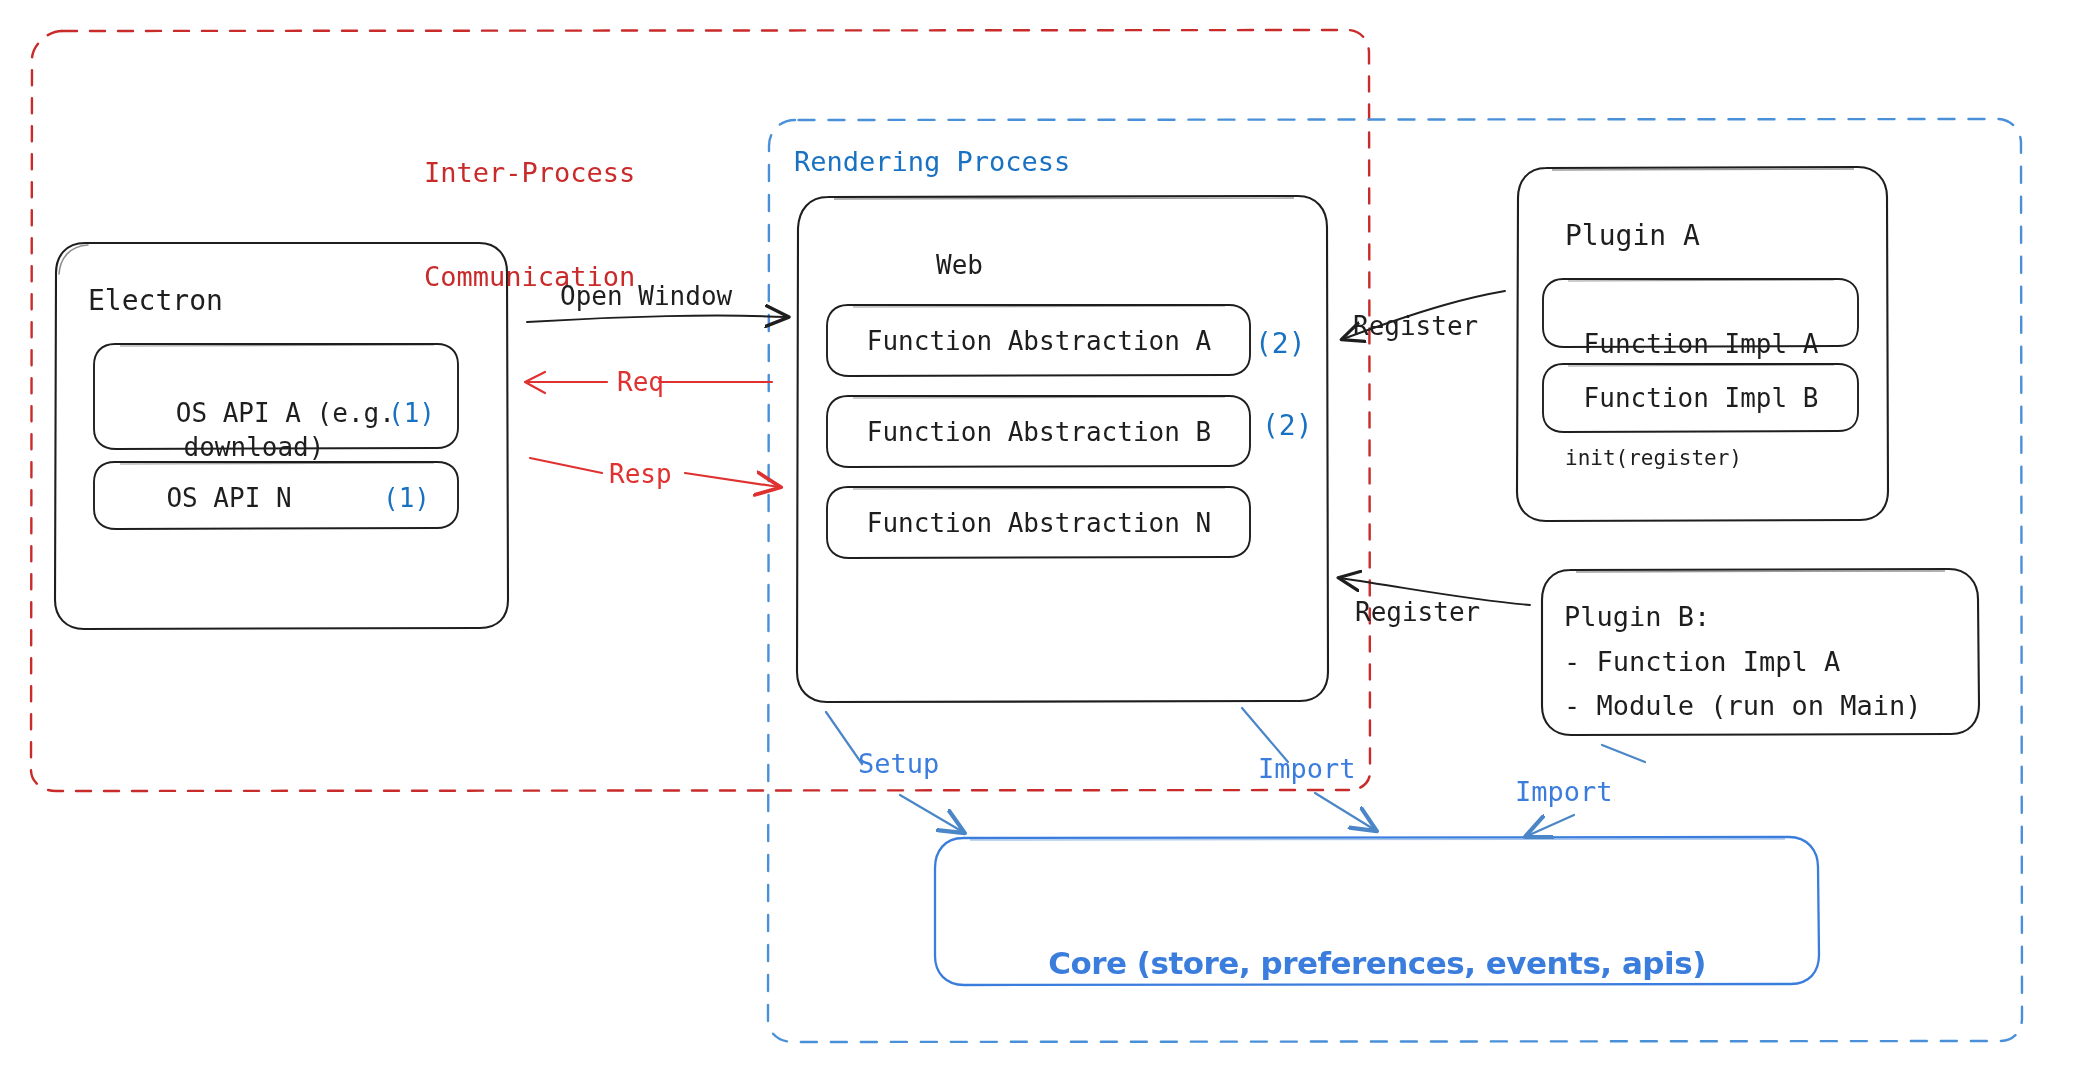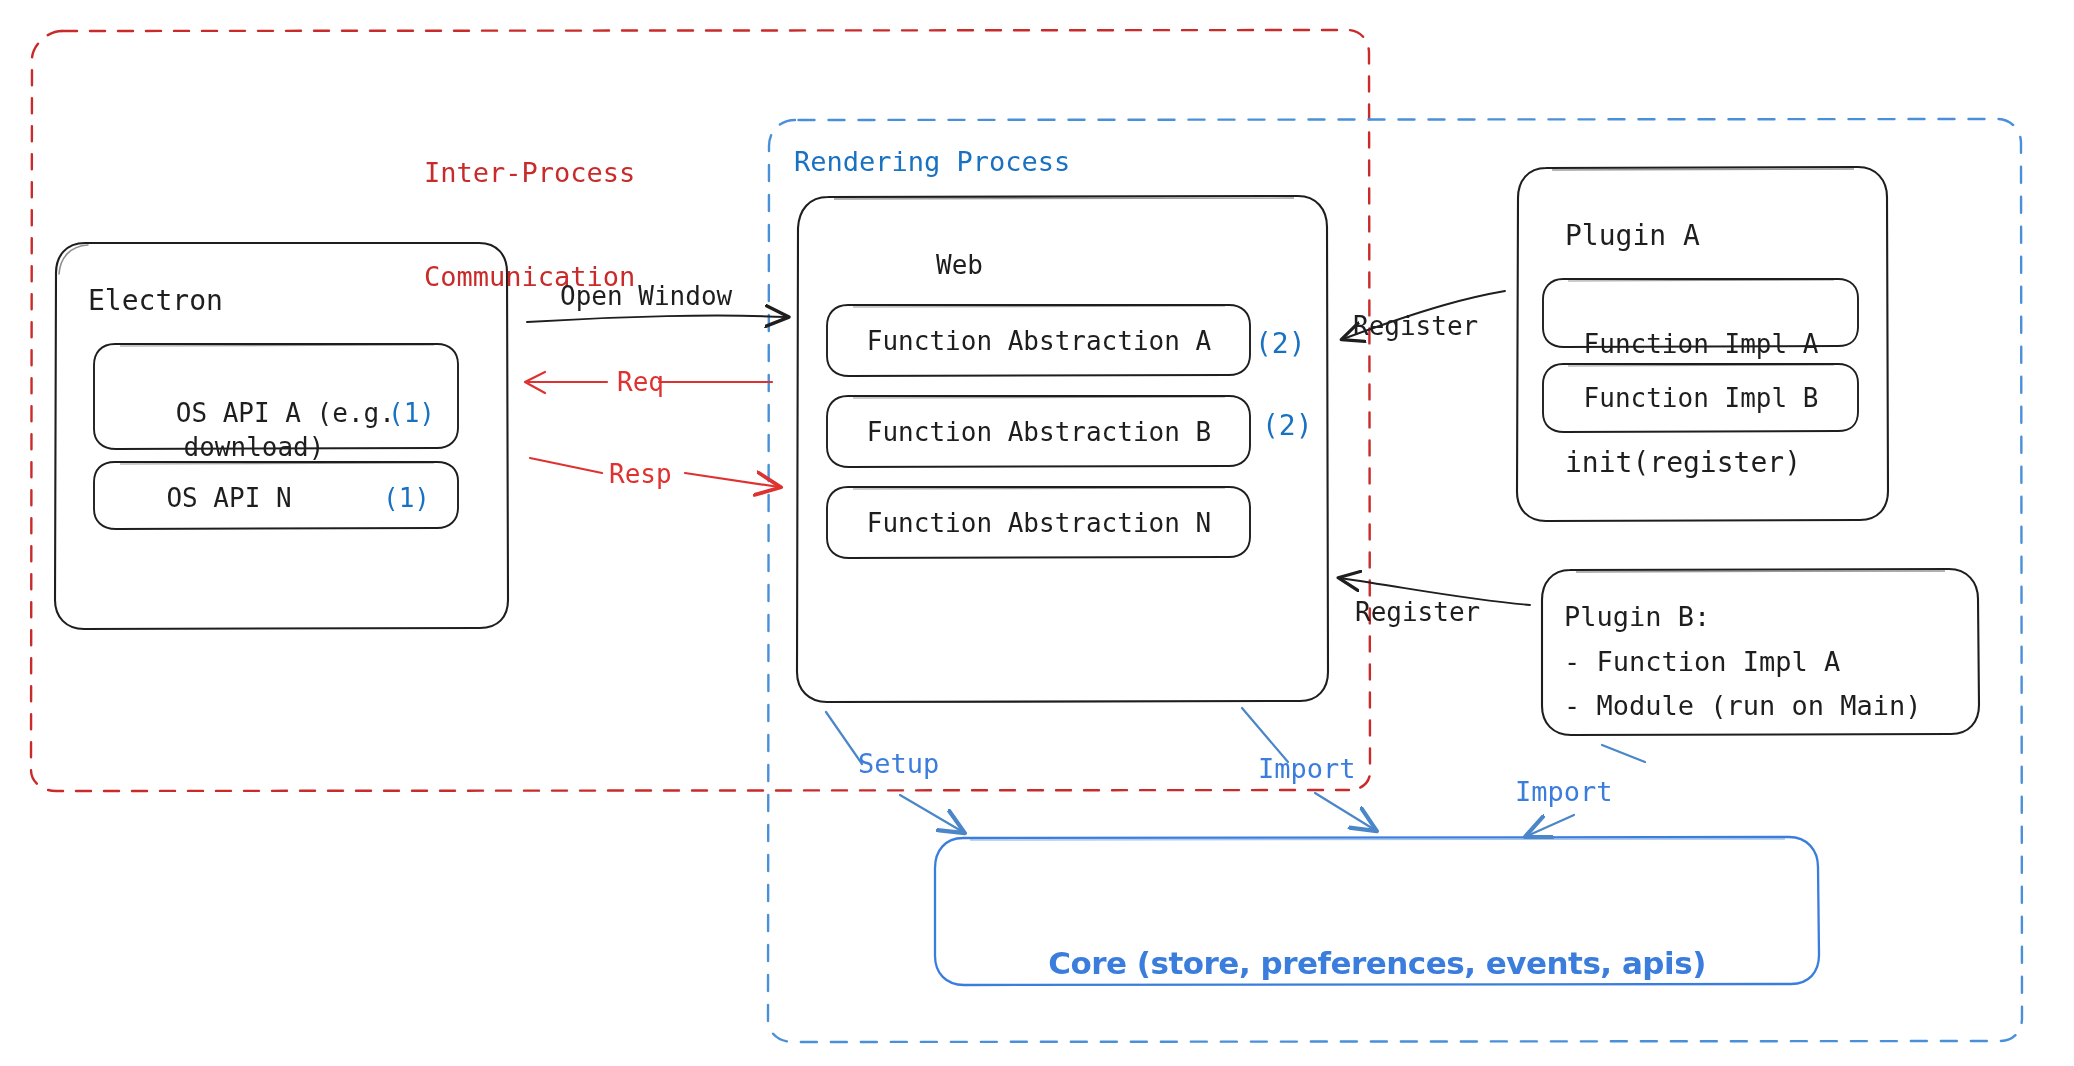--- a/index.html
+++ b/index.html
@@ -206,21 +206,21 @@
 
   <div class="lbl mono blk ctr" style="left:840px;top:507px;width:398px;font-size:26px;">Function Abstraction N</div>
 
 
   <div class="lbl mono blk" style="left:1353px;top:310px;font-size:26px;">Register</div>
   <div class="lbl mono blk" style="left:1355px;top:596px;font-size:26px;">Register</div>
 
   <div class="lbl mono blk" style="left:1565px;top:218px;font-size:28px;">Plugin A</div>
   <div class="lbl mono blk ctr" style="left:1553px;top:297px;width:296px;font-size:26px;margin-top:31px;">Function Impl A</div>
   <div class="lbl mono blk ctr" style="left:1553px;top:382px;width:296px;font-size:26px;">Function Impl B</div>
-  <div class="lbl mono blk" style="left:1565px;top:445px;font-size:28px;">init(register)</div>
+  <div class="lbl mono blk" style="left:1565px;top:445px;font-size:21px;">init(register)</div>
 
   <div class="lbl mono blk" style="left:1564px;top:600px;font-size:27px;">Plugin B:</div>
   <div class="lbl mono blk" style="left:1564px;top:645px;font-size:27px;">- Function Impl A</div>
   <div class="lbl mono blk" style="left:1564px;top:689px;font-size:27px;">- Module (run on Main)</div>
 
   <div class="lbl mono" style="left:858px;top:747px;font-size:27px;color:#3b7ddd;">Setup</div>
   <div class="lbl mono" style="left:1258px;top:752px;font-size:27px;color:#3b7ddd;">Import</div>
   <div class="lbl mono" style="left:1515px;top:775px;font-size:27px;color:#3b7ddd;">Import</div>
 
   <div class="lbl core-txt" style="left:935px;top:856px;width:884px;font-size:31px;line-height:1.38;">

